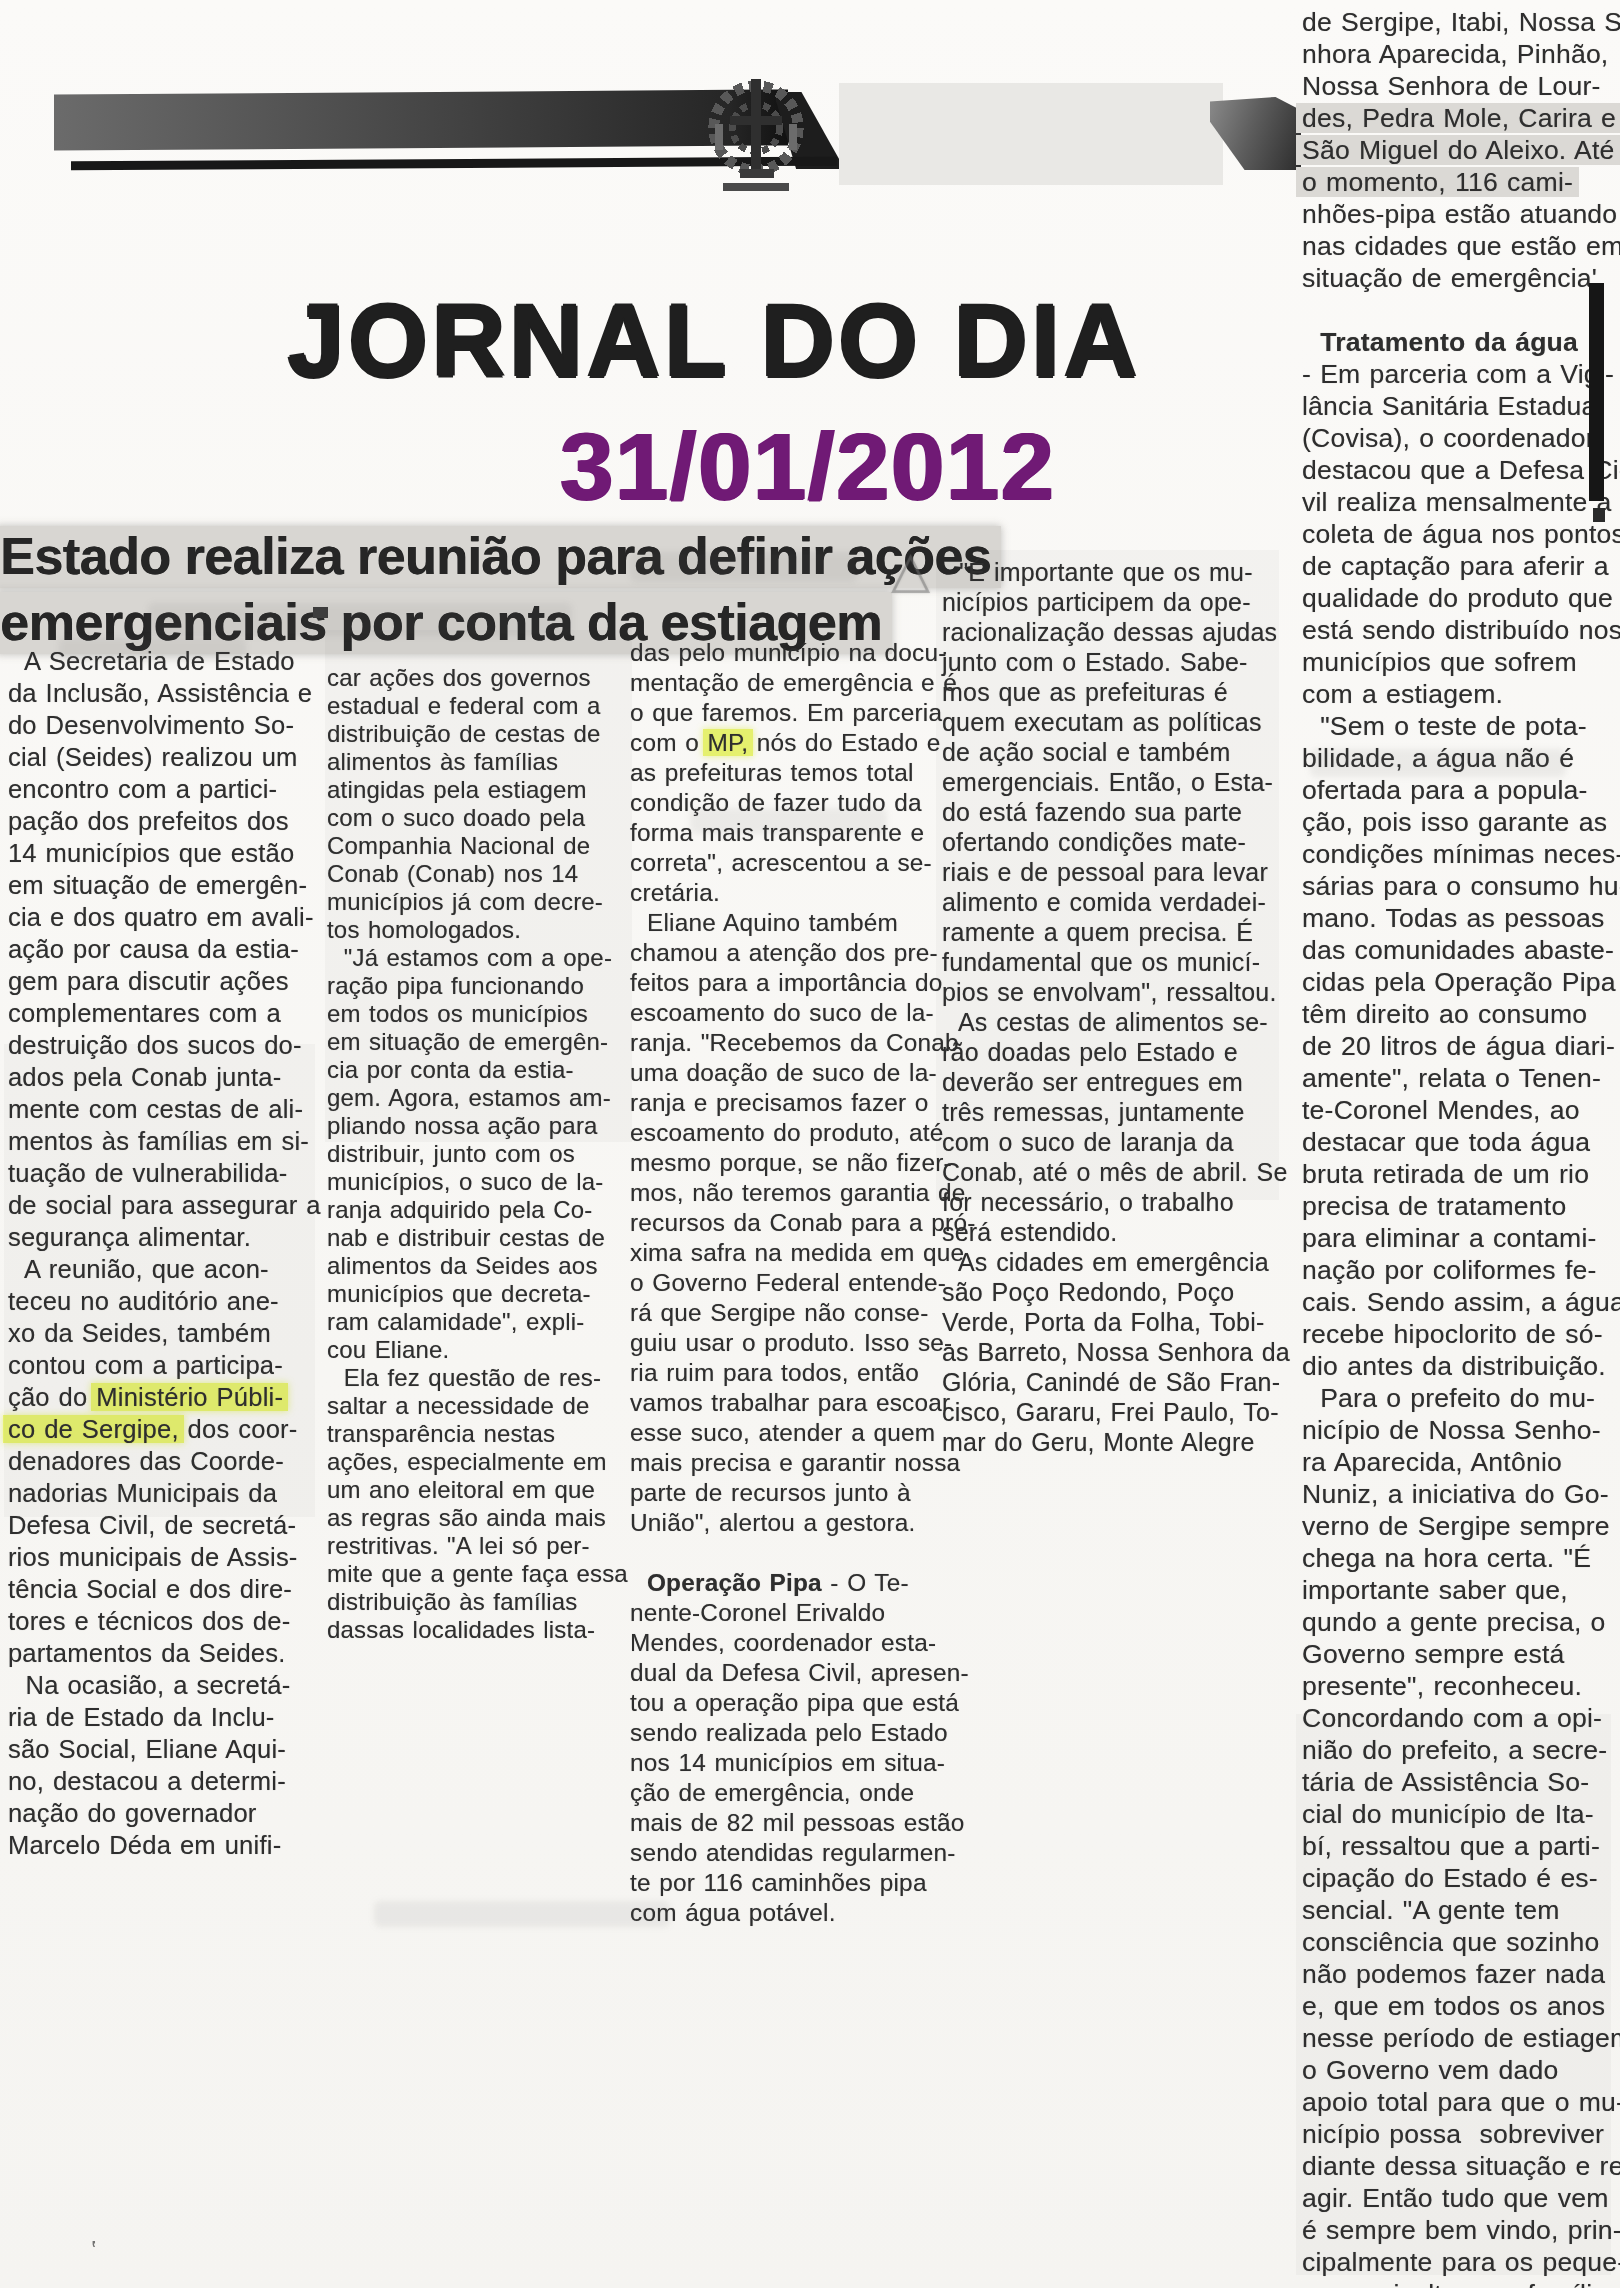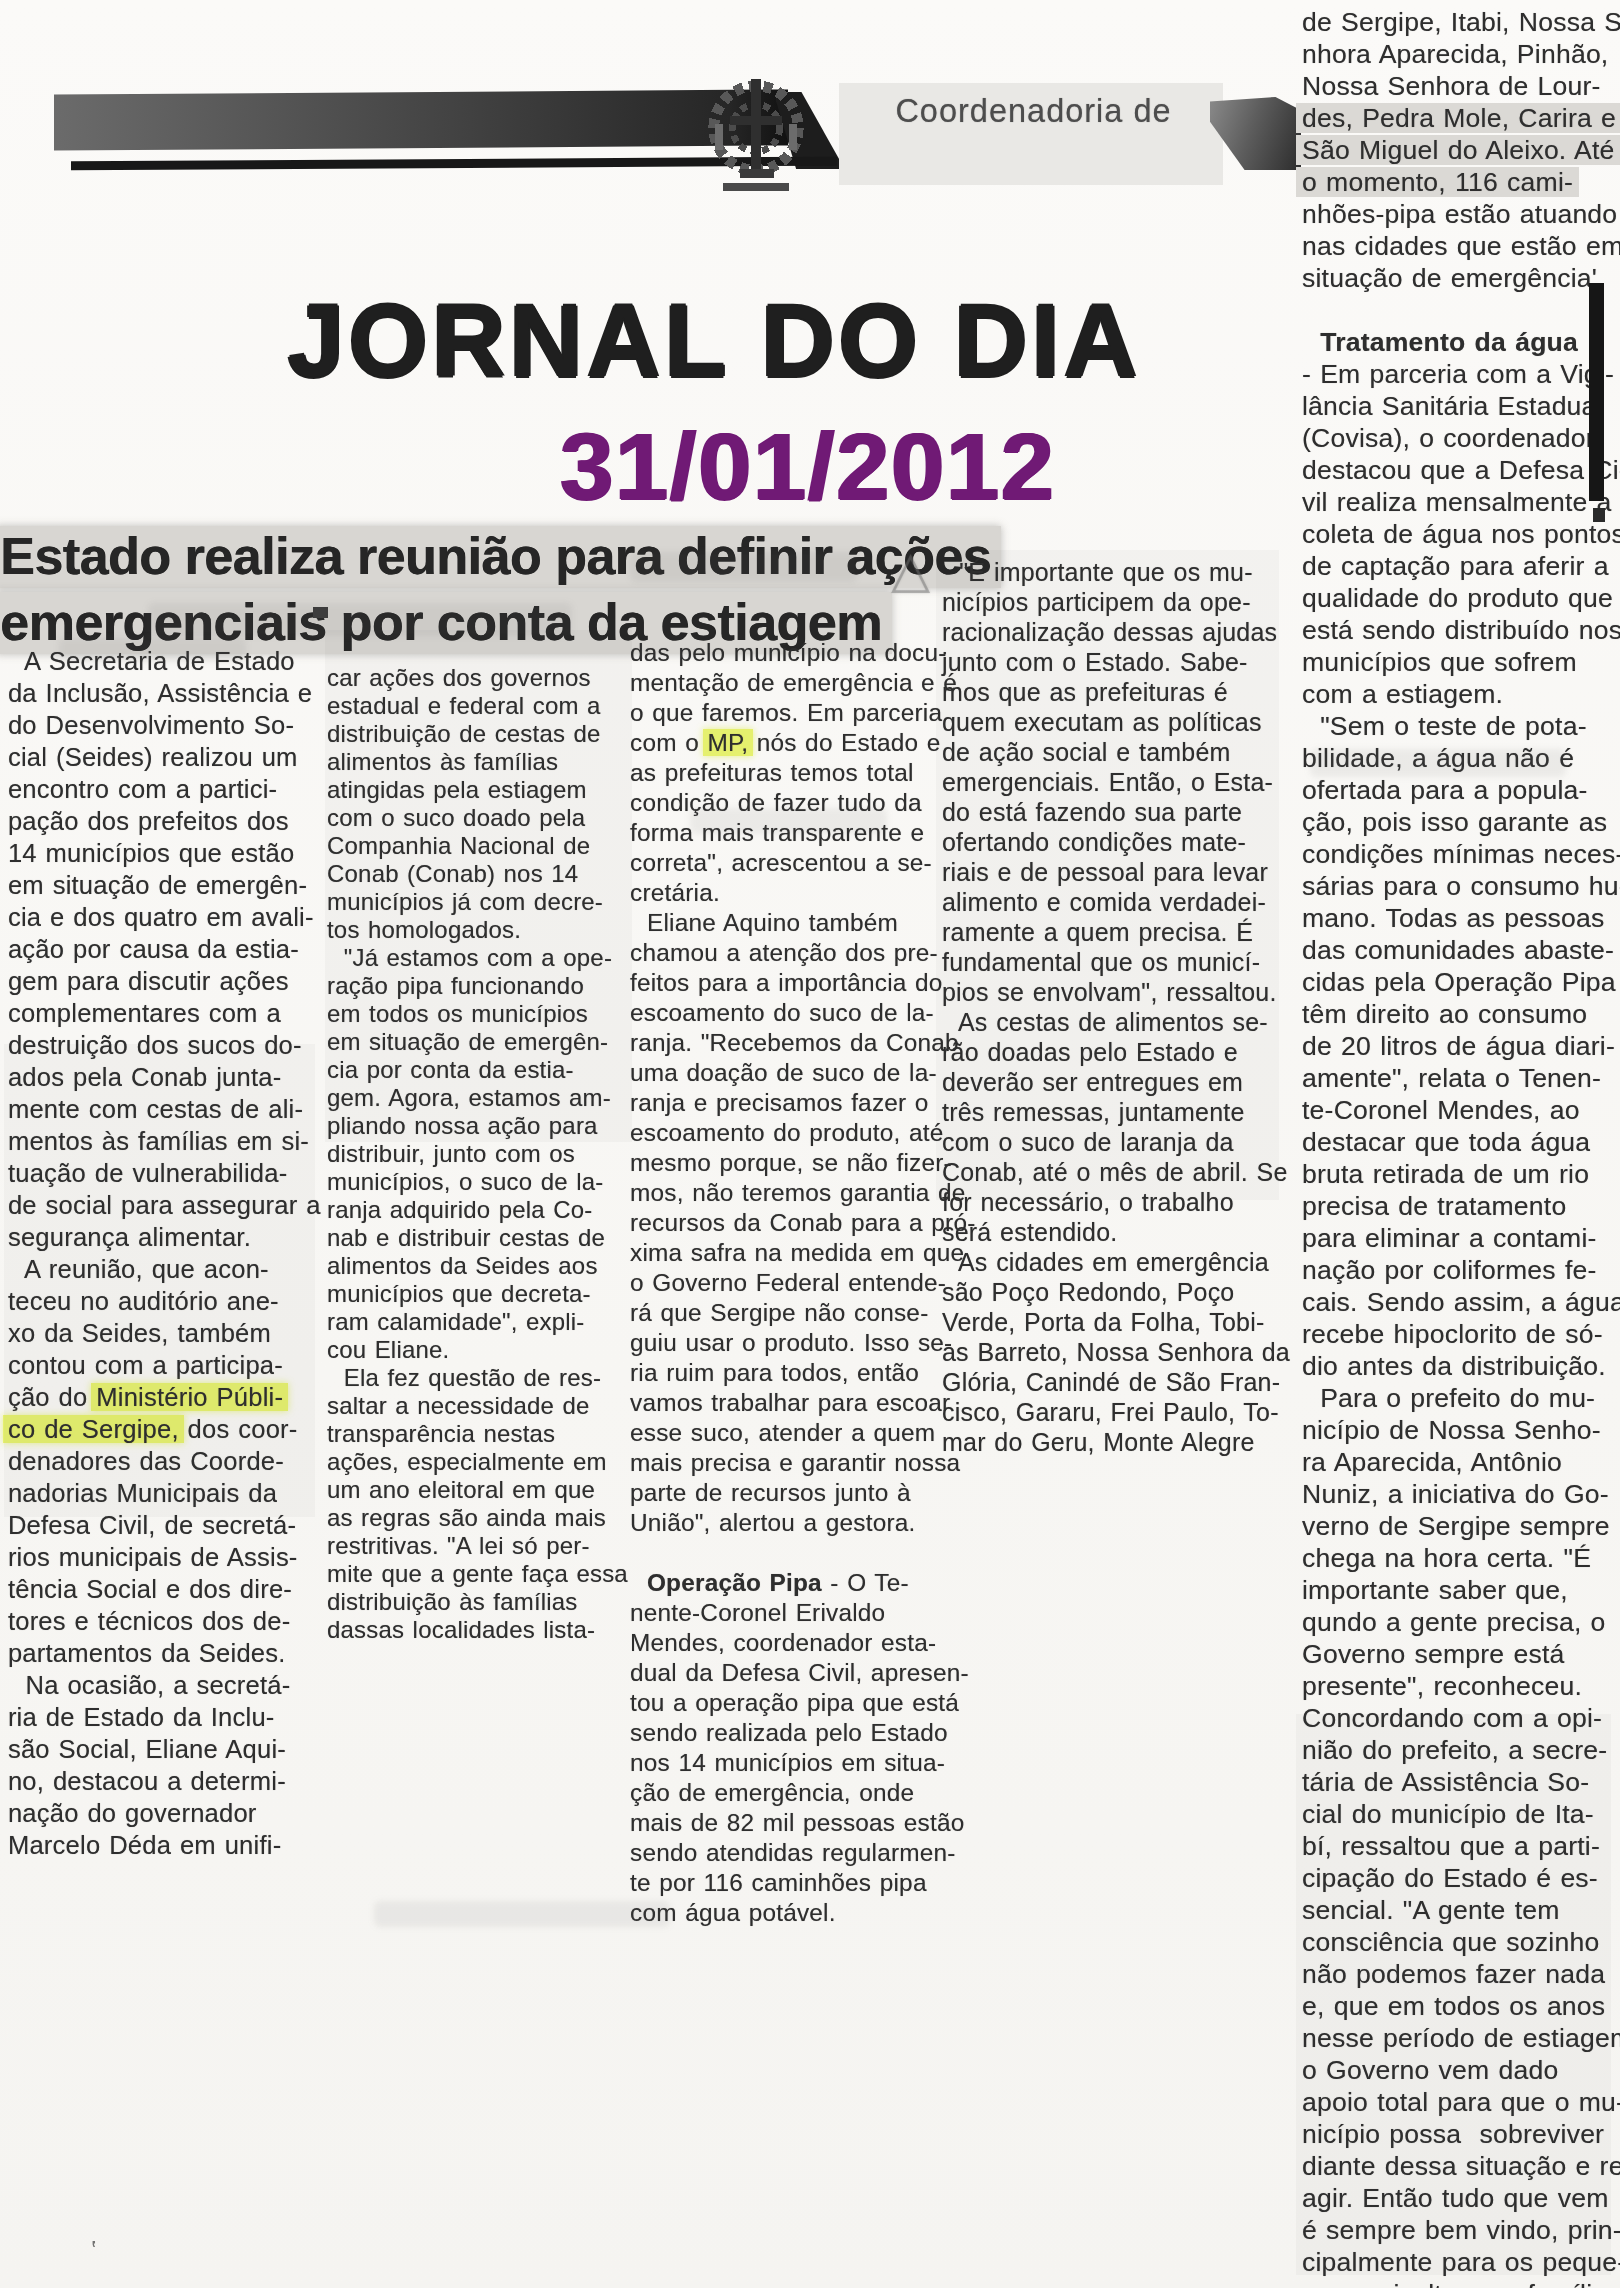--- a/index.html
+++ b/index.html
@@ -92,21 +92,20 @@
     <rect x="30" y="50" width="52" height="9" fill="#2f2f2f"></rect>
     <rect x="40" y="104" width="34" height="9" fill="#3a3a3a"></rect>
     <rect x="22" y="118" width="68" height="8" fill="#4a4a4a"></rect>
     <rect x="14" y="58" width="8" height="26" fill="#6c6c6c"></rect>
     <rect x="90" y="58" width="8" height="26" fill="#6c6c6c"></rect>
   </svg>
 </div>
 
 <div class="abs lh-textbox"></div>
 <div class="abs lh-org">
-  <div>Coordenadoria de</div>
 </div>
 <div class="abs wedge"></div>
 
 <div class="abs masthead">JORNAL DO DIA</div>
 <div class="abs mastdate">31/01/2012</div>
 
 <div class="abs headline" id="hl1"><span>Estado realiza reunião para definir ações</span></div>
 <div class="abs headline" id="hl2"><span>emergenciais por conta da estiagem</span></div>
 <div class="abs tri">△</div>
 

